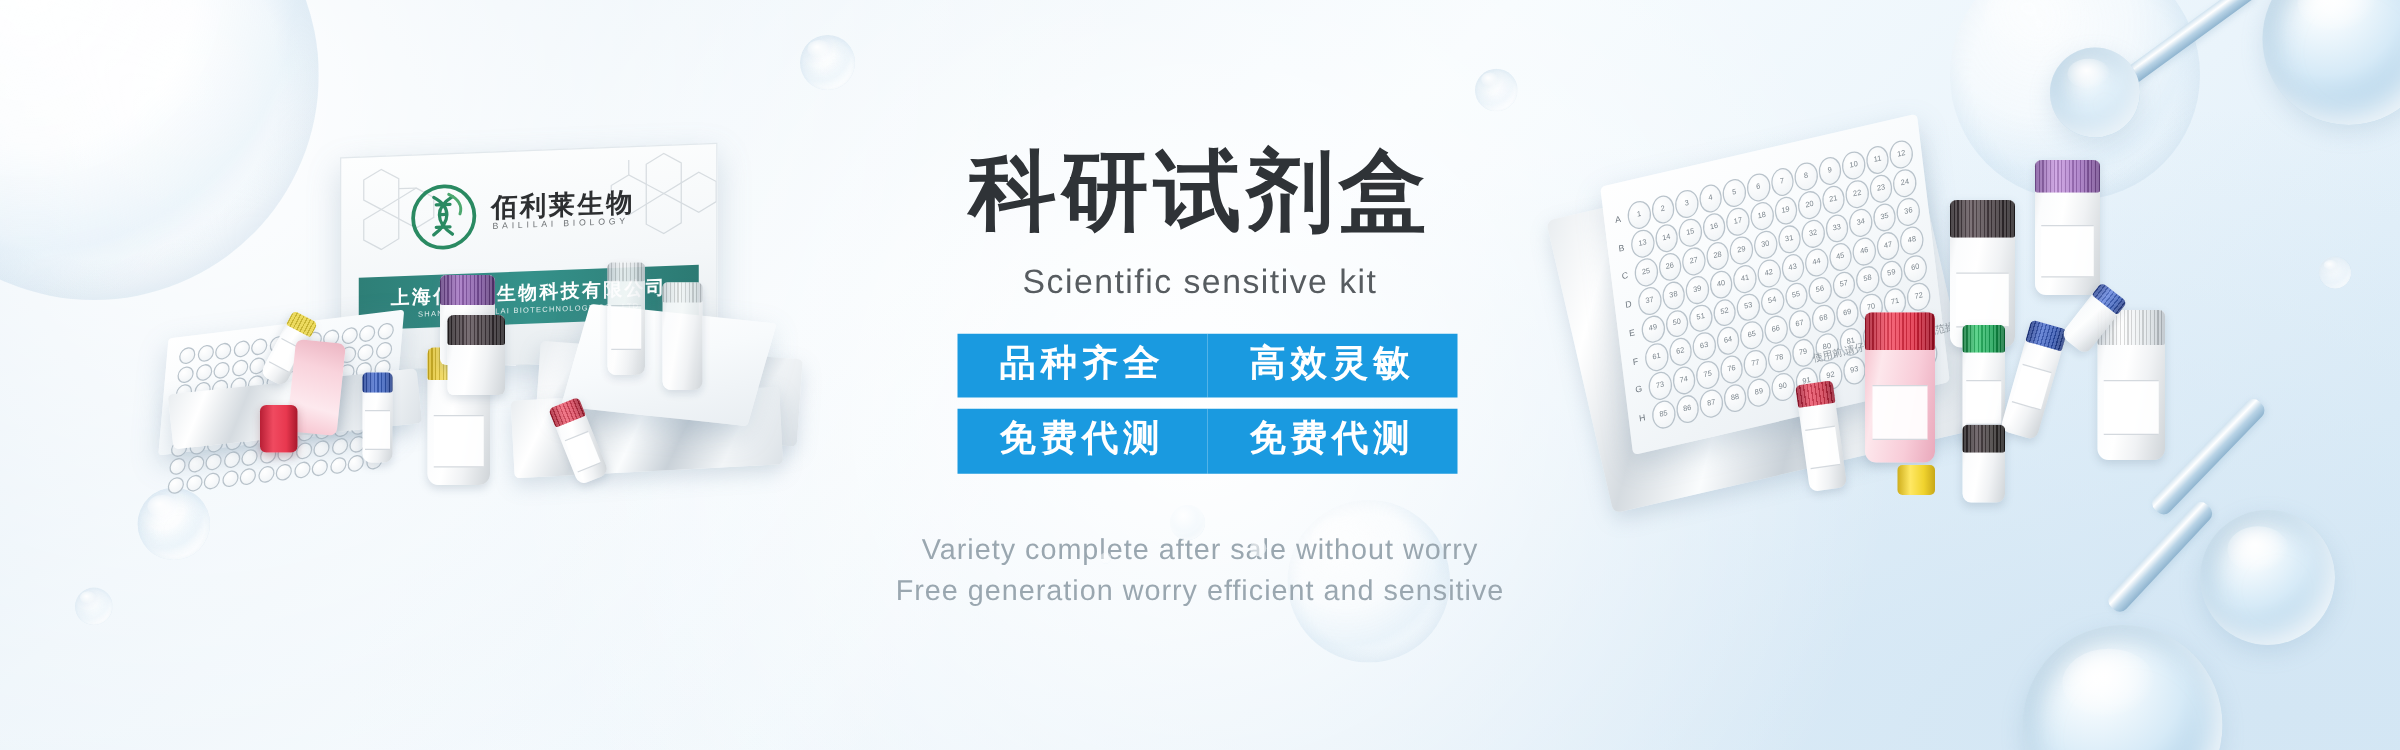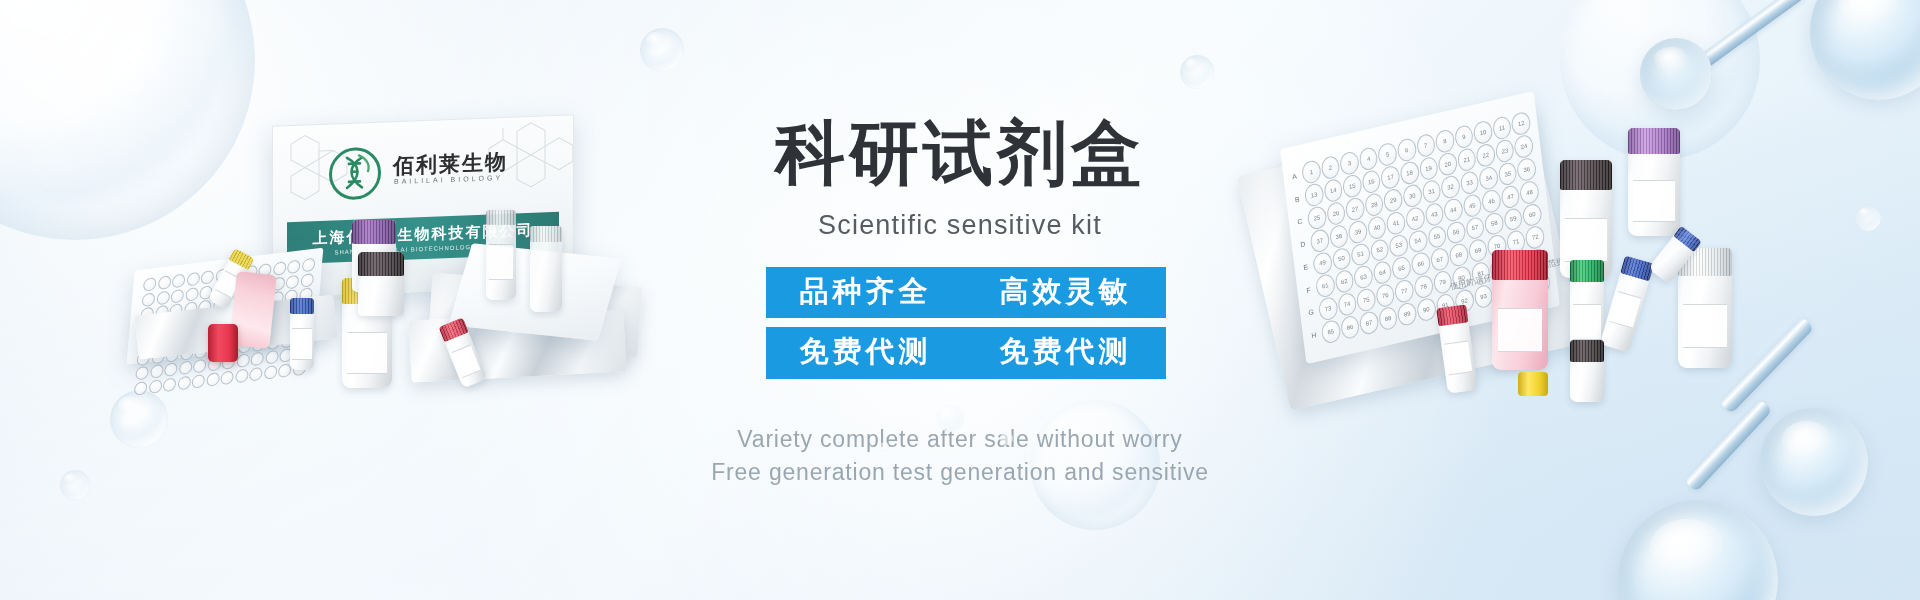--- a/index.html
+++ b/index.html
@@ -513,21 +513,21 @@
         <div class="badge" style="background:#1a9ae0;">高效灵敏</div>
       </div>
       <div class="badge-row">
         <div class="badge" style="background:#1a9ae0;">免费代测</div>
         <div class="badge" style="background:#1a9ae0;">免费代测</div>
       </div>
     </div>
 
     <div id="foot">
       <p class="foot-line">Variety complete after sale without worry</p>
-      <p class="foot-line">Free generation test generation and sensitive</p>
+      <p class="foot-line">Free generation worry efficient and sensitive</p>
     </div>
   </div>
 
   <div class="drip" style="left:936px;top:404px;width:28px;height:28px;"></div>
   <div class="drip" style="left:1000px;top:432px;width:13px;height:13px;opacity:.7;"></div>
   <div class="drip" style="left:880px;top:442px;width:9px;height:9px;opacity:.6;"></div>
 
 </div>
 
 </body></html>

